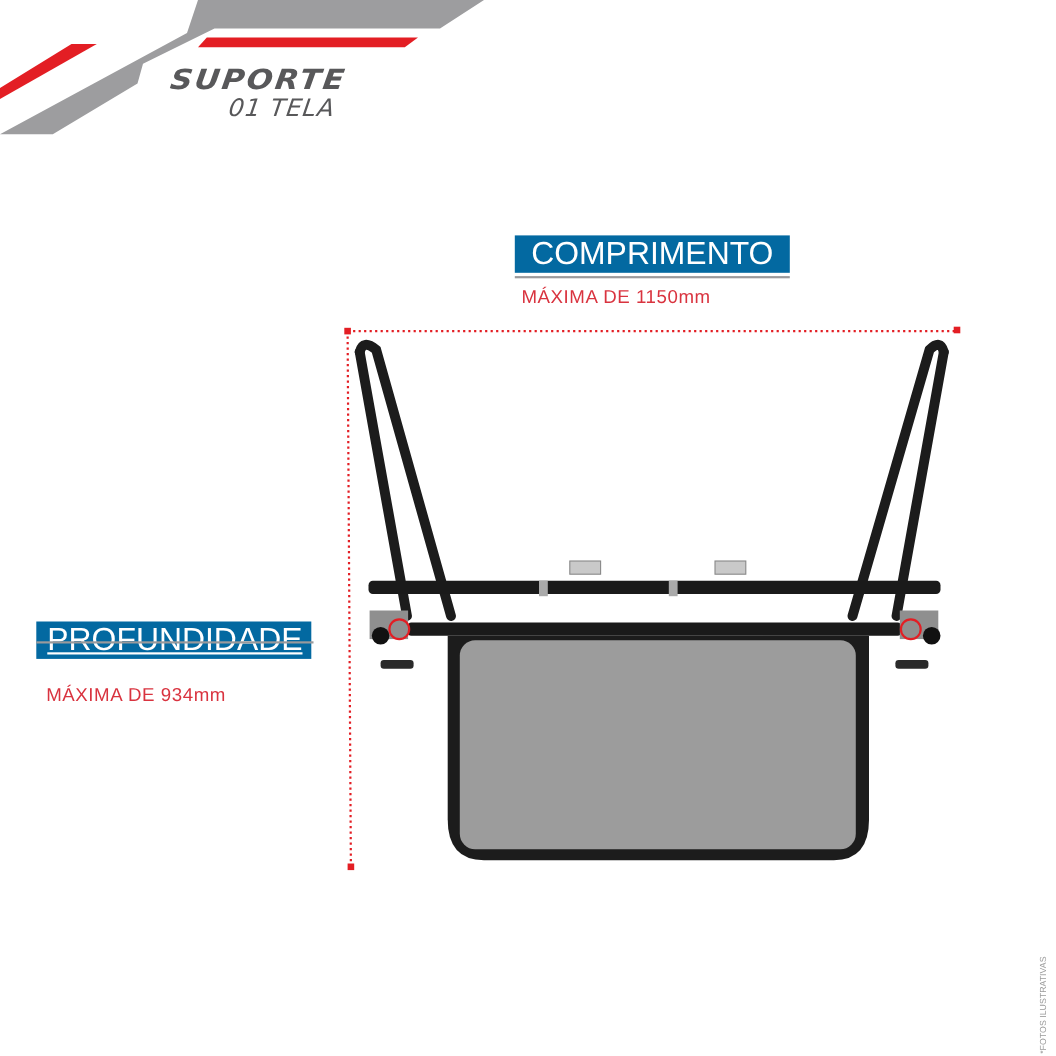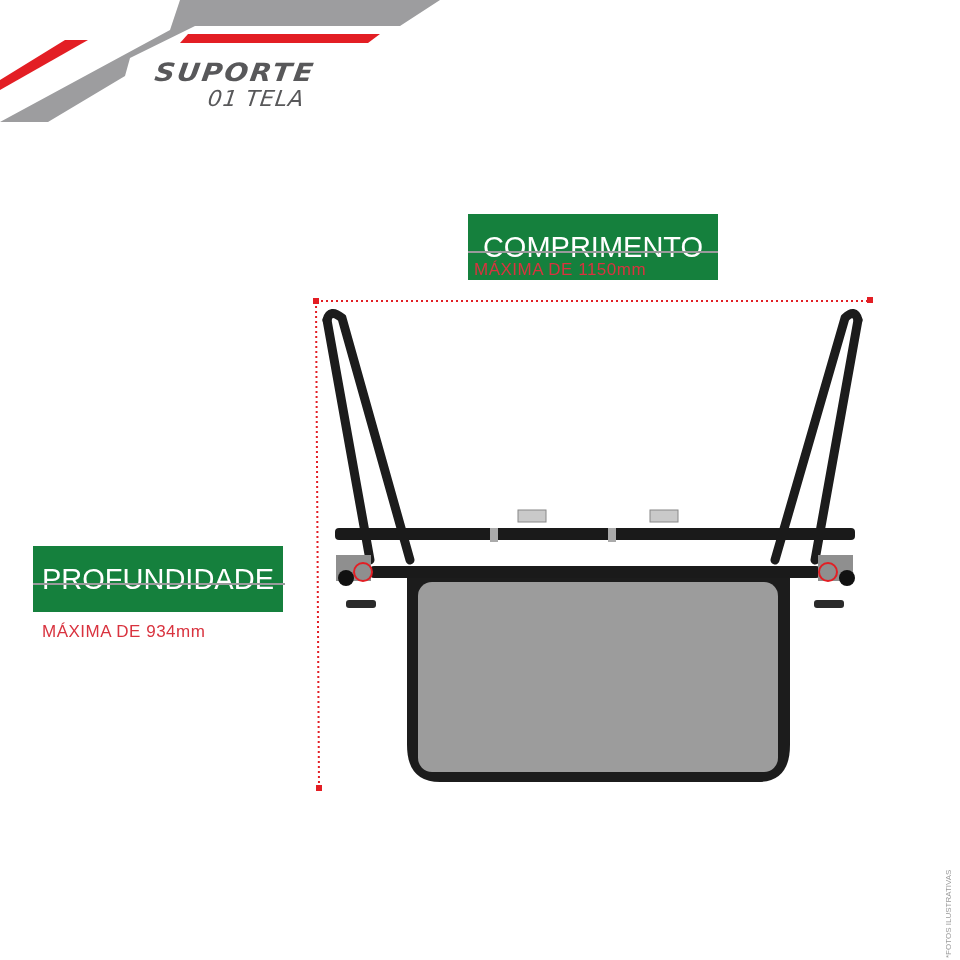--- a/index.html
+++ b/index.html
@@ -1,41 +1,41 @@
 <!DOCTYPE html>
 <html><head>
 <meta charset="utf-8">
 <style>
   html,body{margin:0;padding:0;background:#fff;}
   body{width:960px;height:960px;position:relative;overflow:hidden;font-family:"Liberation Sans",sans-serif;}
   .abs{position:absolute;}
   .logo-svg{position:absolute;left:0;top:0;}
   .logo-title{position:absolute;left:155px;top:56px;font-family:"DejaVu Sans",sans-serif;font-weight:bold;font-style:italic;font-size:28px;color:#58585a;letter-spacing:2px;transform:skewX(-8deg) scaleY(0.9);}
   .logo-sub{position:absolute;left:208px;top:86px;font-family:"DejaVu Sans",sans-serif;font-style:italic;font-size:22px;color:#58585a;letter-spacing:1px;transform:skewX(-8deg);}
-  .label-box{position:absolute;background:#15803d;color:#fff;font-size:29px;line-height:34px;padding:16px 8px;white-space:nowrap;}
+  .label-box{position:absolute;background:#0369a1;color:#fff;font-size:29px;line-height:34px;padding:0 8px;white-space:nowrap;}
   .label-rule{position:absolute;height:2px;background:#9a9a9c;}
   .label-sub{position:absolute;color:#d9333f;font-size:17px;white-space:nowrap;letter-spacing:0.5px;}
   .footnote{position:absolute;left:944px;top:958px;transform-origin:0 0;transform:rotate(-90deg);font-size:8px;color:#9a9a9a;white-space:nowrap;}
 </style>
 </head>
 <body>
 
 <svg class="logo-svg" width="460" height="130">
   <polygon points="0,122 170,30 180,0 440,0 400,26 195,26 130,58 125,76 48,122" fill="#9d9d9f"></polygon>
   <polygon points="0,80 65,40 88,40 0,90" fill="#e31e24"></polygon>
   <polygon points="180,43 188,34 380,34 368,43" fill="#e31e24"></polygon>
 </svg>
 <div class="logo-title">SUPORTE</div>
 <div class="logo-sub">01 TELA</div>
 
 <div class="label-box" style="left:468px;top:214px;width:234px;text-align:center;">COMPRIMENTO</div>
 <div class="label-rule" style="left:468px;top:251px;width:250px;"></div>
 <div class="label-sub" style="left:474px;top:260px;">MÁXIMA DE 1150mm</div>
 
-<div class="label-box" style="left:33px;top:546px;width:234px;text-align:center;">PROFUNDIDADE</div>
+<div class="label-box" style="left:33px;top:565px;width:234px;text-align:right;text-decoration:underline;">PROFUNDIDADE</div>
 <div class="label-rule" style="left:33px;top:583px;width:252px;"></div>
 <div class="label-sub" style="left:42px;top:622px;">MÁXIMA DE 934mm</div>
 
 <svg class="abs" style="left:0;top:0" width="960" height="960">
 
   <g>
     <line x1="316" y1="301" x2="870" y2="301" stroke="#e31e24" stroke-width="2" stroke-dasharray="2,3"></line>
     <line x1="316" y1="301" x2="319" y2="788" stroke="#e31e24" stroke-width="2" stroke-dasharray="2,3"></line>
     <rect x="313" y="298" width="6" height="6" fill="#e31e24"></rect>
     <rect x="867" y="297" width="6" height="6" fill="#e31e24"></rect>

